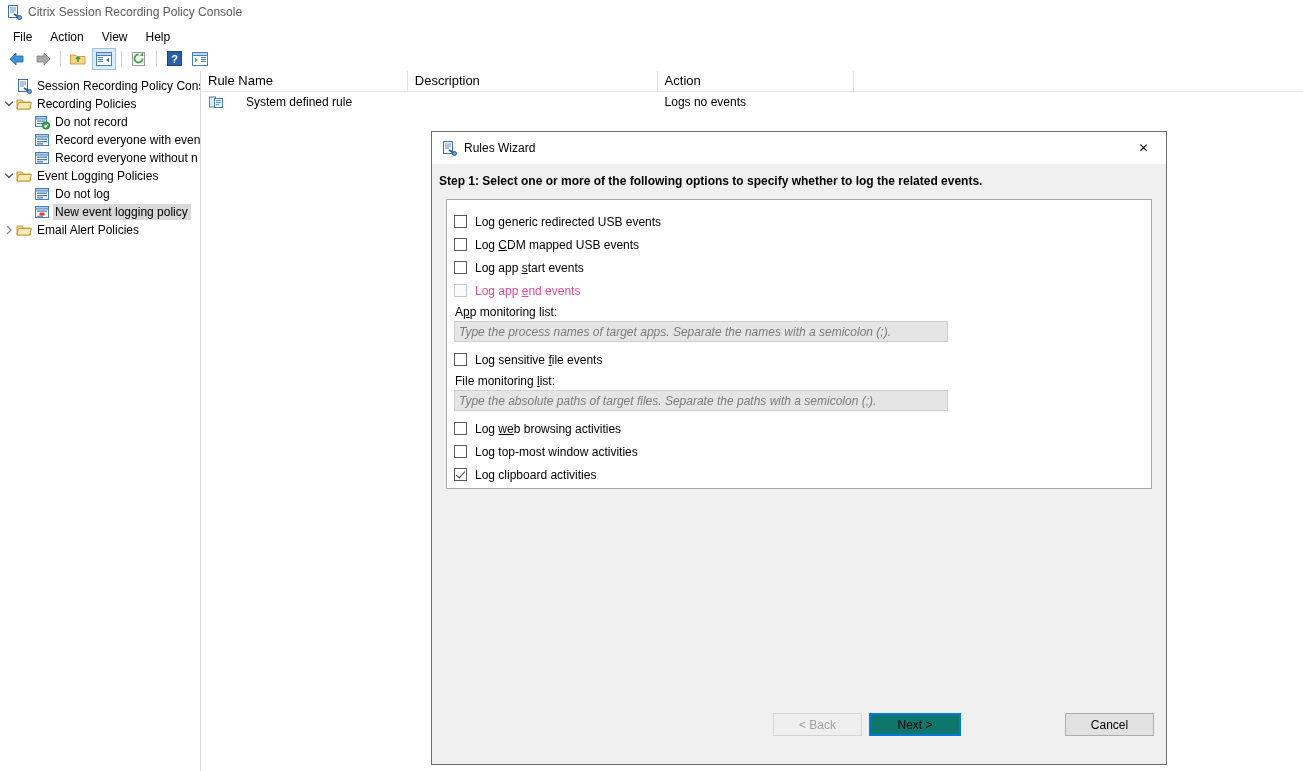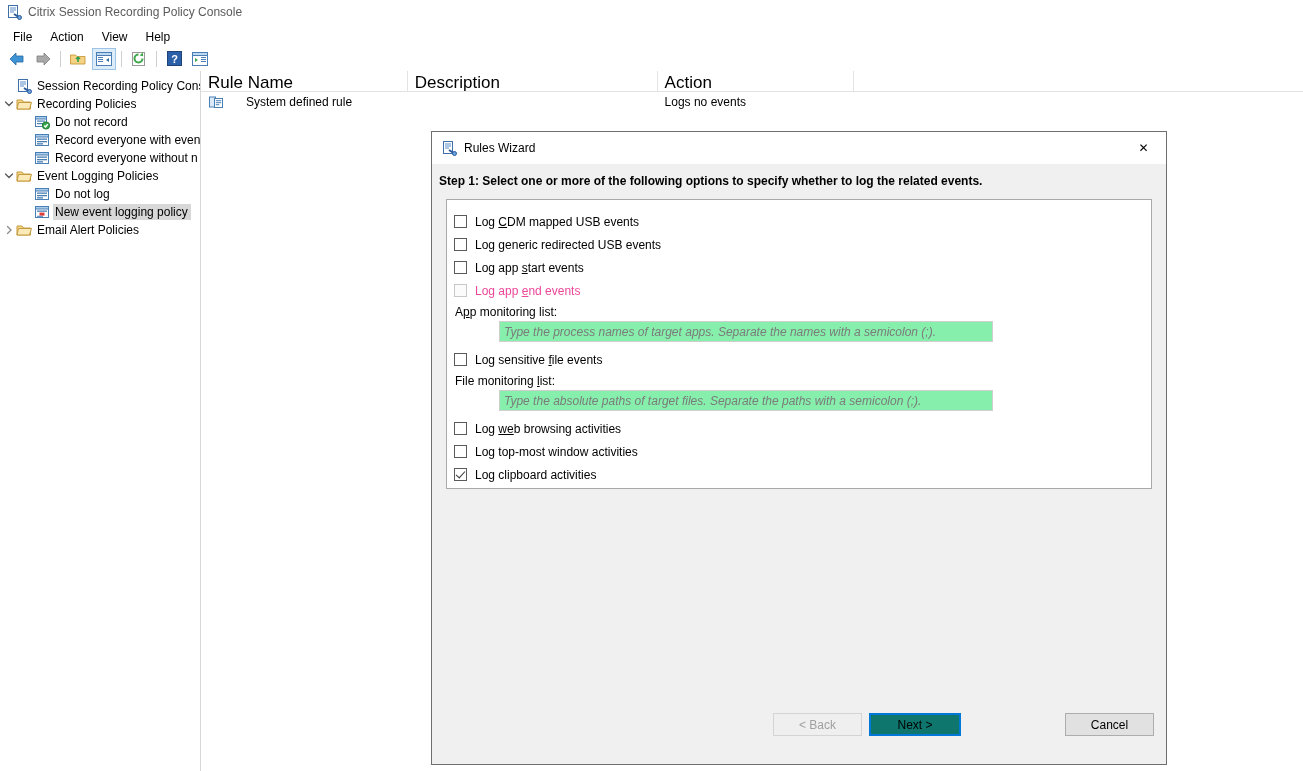--- a/index.html
+++ b/index.html
@@ -110,21 +110,21 @@
     position: relative;
     overflow: hidden;
   }
   .lv-header {
     height: 20px;
     display: flex;
     border-bottom: 1px solid #e3e3e3;
     background: #ffffff;
   }
   .lv-col {
-    font-size: 17px;
+    font-size: 13px;
     padding: 2px 0 0 7px;
     box-sizing: border-box;
     border-right: 1px solid #e3e3e3;
     color: #000;
     height: 20px;
     overflow: hidden;
     white-space: nowrap;
   }
   .lv-row {
     display: flex;
@@ -225,31 +225,30 @@
     transform: rotate(42deg);
   }
 
   .field-label {
     font-size: 12px;
     padding: 3px 0 2px 1px;
   }
   .field-input {
     height: 21px;
     border: 1px solid #cfcfcf;
-    background: #86efac;
+    background: #e5e5e5;
     box-sizing: border-box;
     display: flex;
     align-items: center;
     padding-left: 4px;
     color: #7b7b7b;
     font-style: italic;
     font-size: 12px;
     margin-bottom: 6px;
     width: 494px;
-    margin-left: 45px;
   }
 
   .dlg-footer {
     flex: none;
     height: 62px;
     position: relative;
   }
   .btn {
     position: absolute;
     height: 23px;
@@ -528,26 +527,26 @@
     <div class="dlg-close">✕</div>
   </div>
 
   <div class="dlg-step">Step 1: Select one or more of the following options to specify whether to log the related events.</div>
 
   <div class="dlg-body">
     <div class="opt-panel">
 
       <div class="cb-row">
         <span class="cbox"></span>
+        <span><span>Log </span><u>g</u><span>eneric redirected USB events</span></span>
+      </div>
+
+      <div class="cb-row">
+        <span class="cbox"></span>
         <span><span>Log </span><u>C</u><span>DM mapped USB events</span></span>
-      </div>
-
-      <div class="cb-row">
-        <span class="cbox"></span>
-        <span><span>Log </span><u>g</u><span>eneric redirected USB events</span></span>
       </div>
 
       <div class="cb-row">
         <span class="cbox"></span>
         <span><span>Log app </span><u>s</u><span>tart events</span></span>
       </div>
 
       <div class="cb-row disabled">
         <span class="cbox"></span>
         <span><span>Log app </span><u>e</u><span>nd events</span></span>

